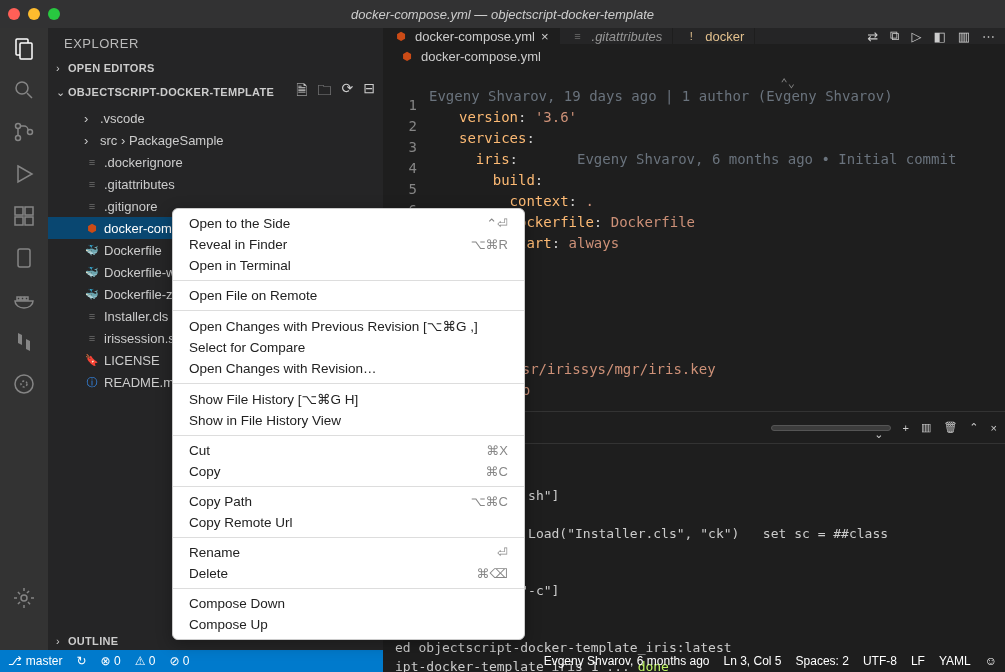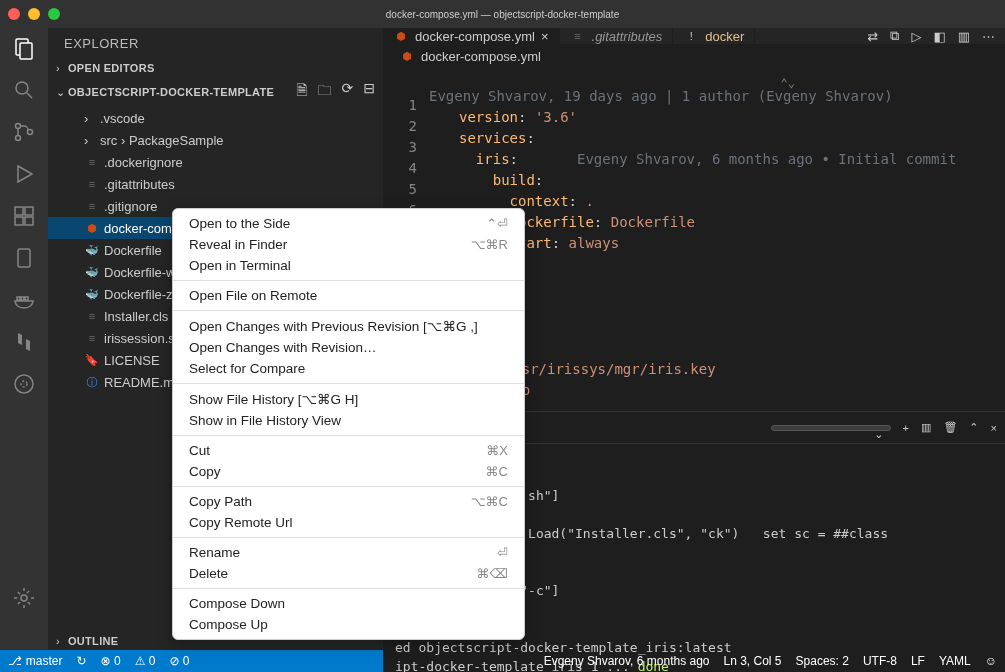--- a/index.html
+++ b/index.html
@@ -19,21 +19,21 @@
       display: flex;
       align-items: center;
       justify-content: center;
       position: relative;
     }
     .traffic-lights { position: absolute; left: 8px; display: flex; gap: 8px; }
     .traffic-light { width: 12px; height: 12px; border-radius: 50%; }
     .tl-red { background: #ff5f57; }
     .tl-yellow { background: #febc2e; }
     .tl-green { background: #28c840; }
-    .title-text { color: #ccc; font-size: 10px; }
+    .title-text { color: #ccc; font-size: 13px; font-style: italic; }
     .main-container { display: flex; height: calc(100% - 50px); }
     .activity-bar {
       width: 48px;
       background: #333333;
       display: flex;
       flex-direction: column;
       align-items: center;
       padding-top: 8px;
       gap: 18px;
     }
@@ -392,24 +392,24 @@
     </div>
     <div class="menu-sep"></div>
     <div class="menu-item">
       <span>Open File on Remote</span>
     </div>
     <div class="menu-sep"></div>
     <div class="menu-item">
       <span>Open Changes with Previous Revision [⌥⌘G ,]</span>
     </div>
     <div class="menu-item">
+      <span>Select for Compare</span>
+    </div>
+    <div class="menu-item">
       <span>Open Changes with Revision…</span>
-    </div>
-    <div class="menu-item">
-      <span>Select for Compare</span>
     </div>
     <div class="menu-sep"></div>
     <div class="menu-item">
       <span>Show File History [⌥⌘G H]</span>
     </div>
     <div class="menu-item">
       <span>Show in File History View</span>
     </div>
     <div class="menu-sep"></div>
     <div class="menu-item">

